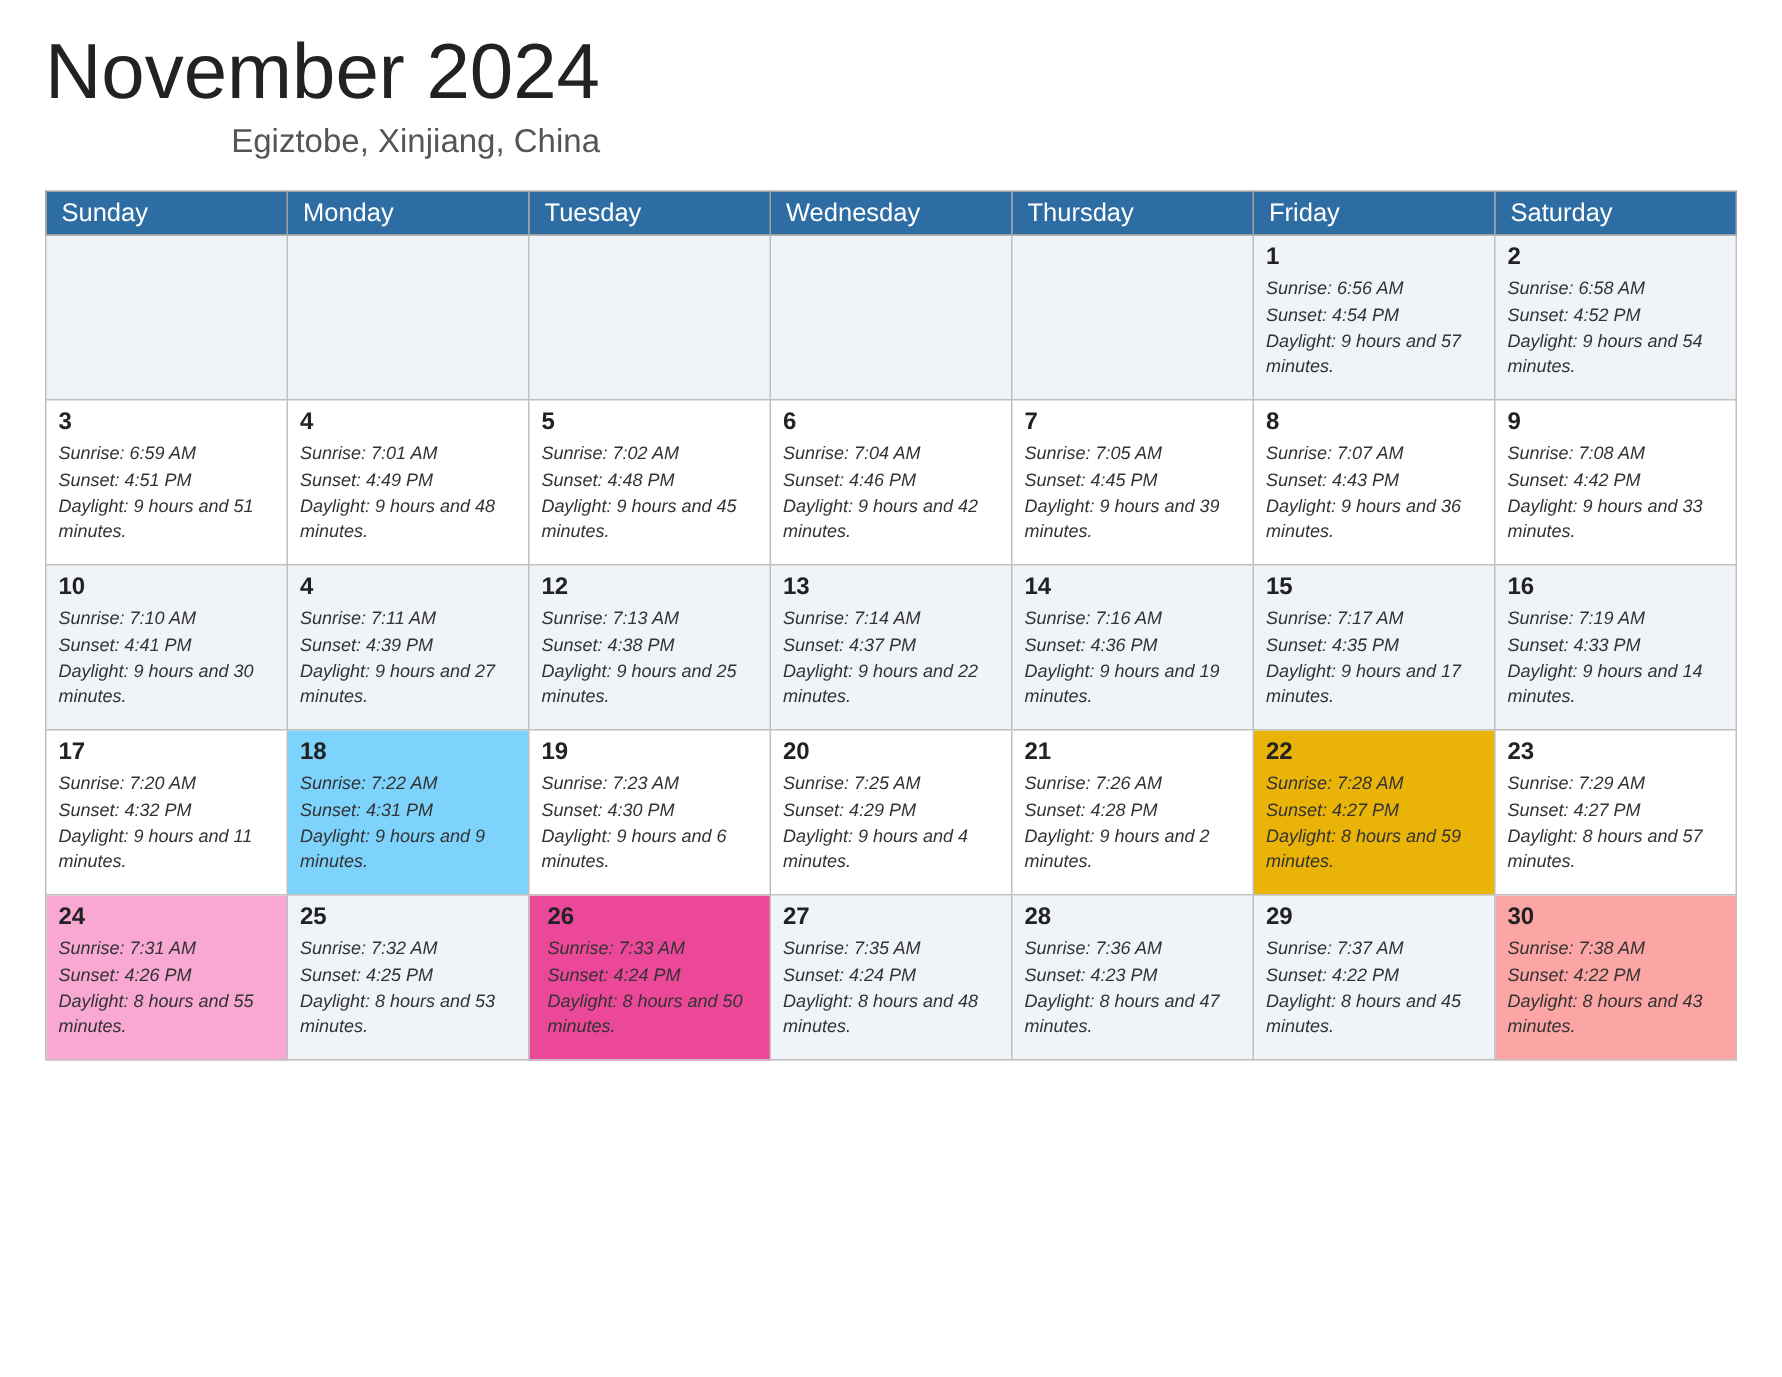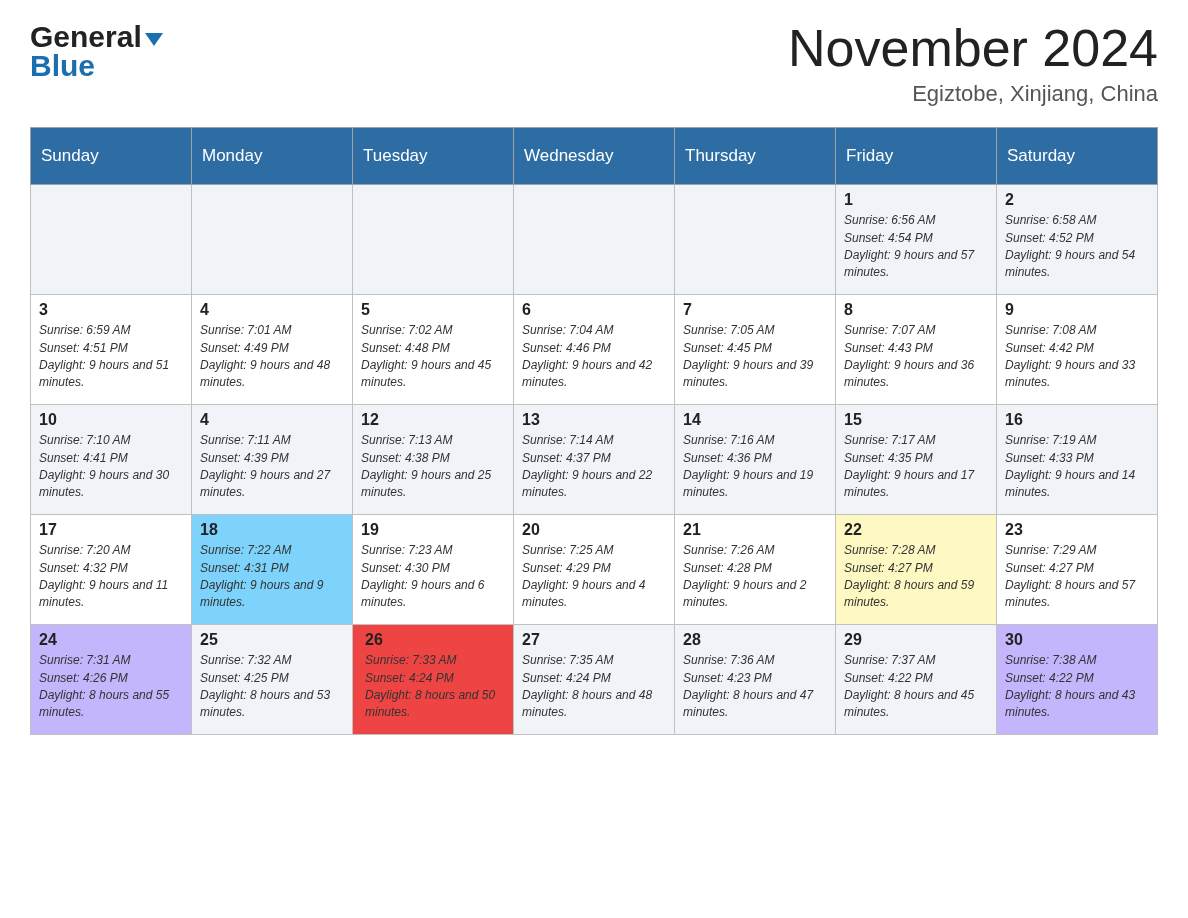--- a/index.html
+++ b/index.html
@@ -38,21 +38,21 @@
     .calendar {
       width: 100%;
       border-collapse: collapse;
       border: 1px solid #a0a0a0;
     }
     .calendar th {
       background-color: #2e6da4;
       color: #fff;
       font-size: 17px;
       font-weight: normal;
-      padding: 18px 10px;
+      padding: 4px 10px;
       text-align: left;
       border: 1px solid #a0a0a0;
     }
     .calendar td {
       vertical-align: top;
       padding: 6px 8px;
       border: 1px solid #c0c0c0;
       width: 14.28%;
       min-height: 110px;
       height: 110px;
@@ -78,26 +78,20 @@
       color: #333;
       line-height: 1.45;
       font-style: italic;
     }
     .header-row th { background-color: #2e6da4; }
   </style>
 </head>
 <body>
 
 <div class="header">
-  <div class="logo">
-    <div style="font-size:30px; font-weight:bold; color:#222; line-height:1.1;">
-      General<span style="display:inline-block; width:0; height:0; border-left:9px solid transparent; border-right:9px solid transparent; border-top:13px solid #1a6faf; margin-left:3px; vertical-align:middle;"></span>
-    </div>
-    <div style="font-size:30px; font-weight:bold; color:#1a6faf; line-height:1.1; margin-top:-4px;">Blue</div>
-  </div>
   <div class="title-section">
     <div class="month-title">November 2024</div>
     <div class="location">Egiztobe, Xinjiang, China</div>
   </div>
 </div>
 
 <table class="calendar">
   <thead>
     <tr class="header-row">
     <th>Sunday</th>
@@ -199,53 +193,53 @@
           <div class="day-info">Sunrise: 7:23 AM<br>Sunset: 4:30 PM<br>Daylight: 9 hours and 6 minutes.</div>
         </td>
         <td style="background-color: rgb(255, 255, 255);">
           <span class="day-num">20</span>
           <div class="day-info">Sunrise: 7:25 AM<br>Sunset: 4:29 PM<br>Daylight: 9 hours and 4 minutes.</div>
         </td>
         <td style="background-color: rgb(255, 255, 255);">
           <span class="day-num">21</span>
           <div class="day-info">Sunrise: 7:26 AM<br>Sunset: 4:28 PM<br>Daylight: 9 hours and 2 minutes.</div>
         </td>
-        <td style="background-color: #fef9c3;">
+        <td style="background-color: #eab308;">
           <span class="day-num">22</span>
           <div class="day-info">Sunrise: 7:28 AM<br>Sunset: 4:27 PM<br>Daylight: 8 hours and 59 minutes.</div>
         </td>
         <td style="background-color: rgb(255, 255, 255);">
           <span class="day-num">23</span>
           <div class="day-info">Sunrise: 7:29 AM<br>Sunset: 4:27 PM<br>Daylight: 8 hours and 57 minutes.</div>
         </td>
       </tr>
       <tr>
-        <td style="background-color: #c4b5fd;">
+        <td style="background-color: #f9a8d4;">
           <span class="day-num">24</span>
           <div class="day-info">Sunrise: 7:31 AM<br>Sunset: 4:26 PM<br>Daylight: 8 hours and 55 minutes.</div>
         </td>
         <td style="background-color: rgb(240, 244, 248);">
           <span class="day-num">25</span>
           <div class="day-info">Sunrise: 7:32 AM<br>Sunset: 4:25 PM<br>Daylight: 8 hours and 53 minutes.</div>
         </td>
-        <td style="background-color: #ef4444; padding-left: 12px;">
+        <td style="background-color: #ec4899; padding-left: 12px;">
           <span class="day-num">26</span>
           <div class="day-info">Sunrise: 7:33 AM<br>Sunset: 4:24 PM<br>Daylight: 8 hours and 50 minutes.</div>
         </td>
         <td style="background-color: rgb(240, 244, 248);">
           <span class="day-num">27</span>
           <div class="day-info">Sunrise: 7:35 AM<br>Sunset: 4:24 PM<br>Daylight: 8 hours and 48 minutes.</div>
         </td>
         <td style="background-color: rgb(240, 244, 248);">
           <span class="day-num">28</span>
           <div class="day-info">Sunrise: 7:36 AM<br>Sunset: 4:23 PM<br>Daylight: 8 hours and 47 minutes.</div>
         </td>
         <td style="background-color: rgb(240, 244, 248);">
           <span class="day-num">29</span>
           <div class="day-info">Sunrise: 7:37 AM<br>Sunset: 4:22 PM<br>Daylight: 8 hours and 45 minutes.</div>
         </td>
-        <td style="background-color: #c4b5fd;">
+        <td style="background-color: #fca5a5;">
           <span class="day-num">30</span>
           <div class="day-info">Sunrise: 7:38 AM<br>Sunset: 4:22 PM<br>Daylight: 8 hours and 43 minutes.</div>
         </td>
       </tr>
     </tbody>
 </table>
 
 </body></html>

